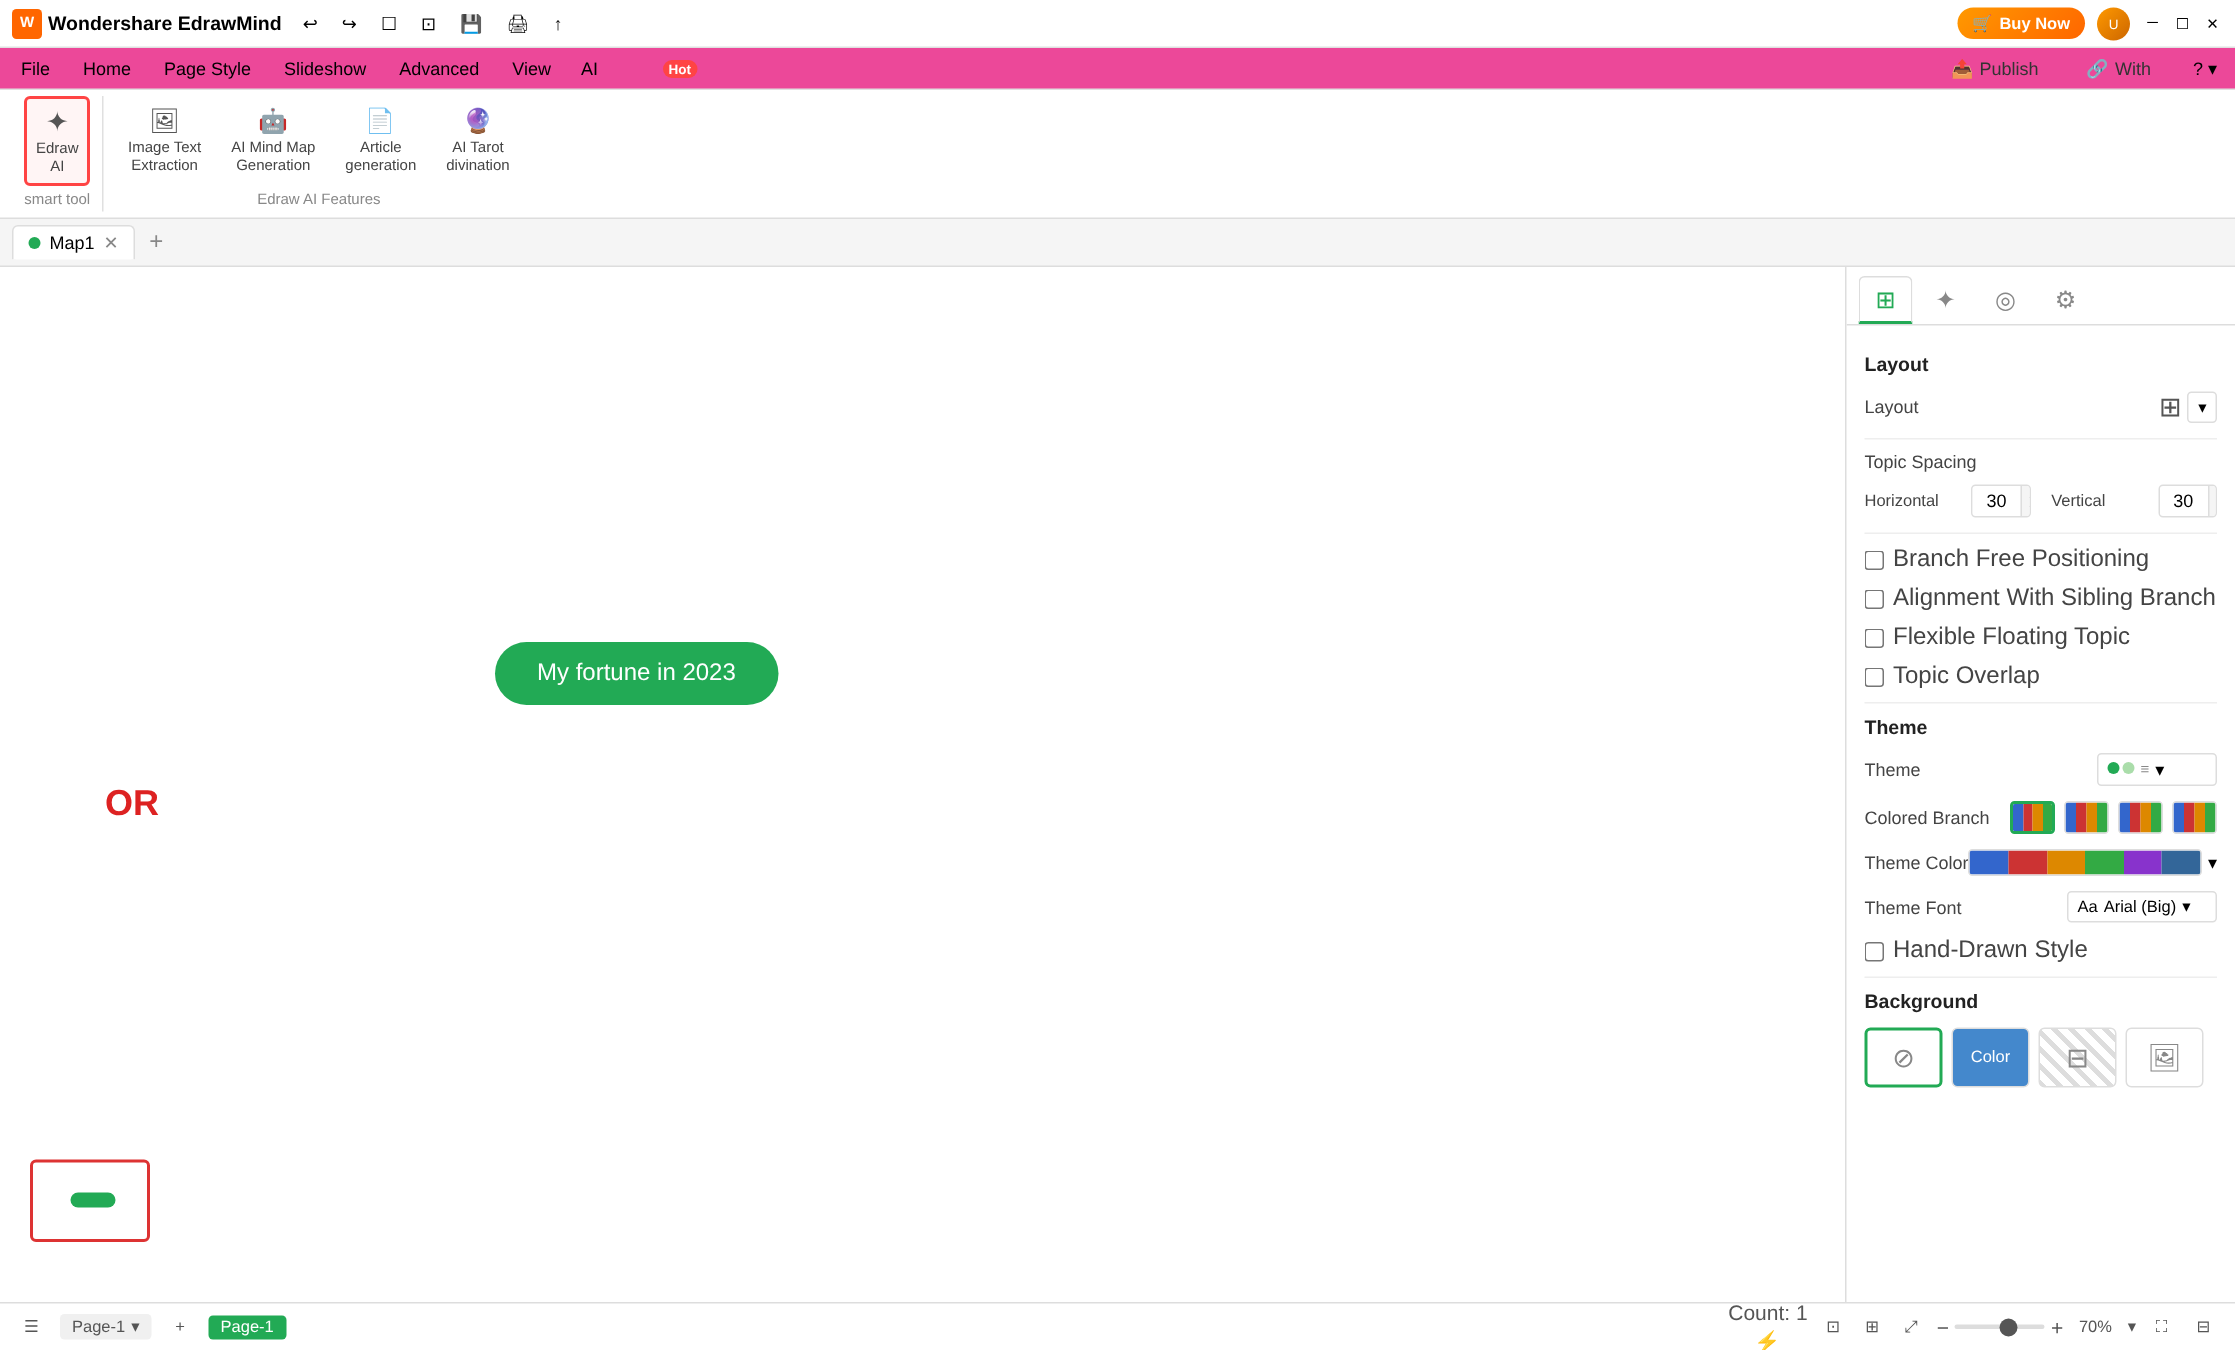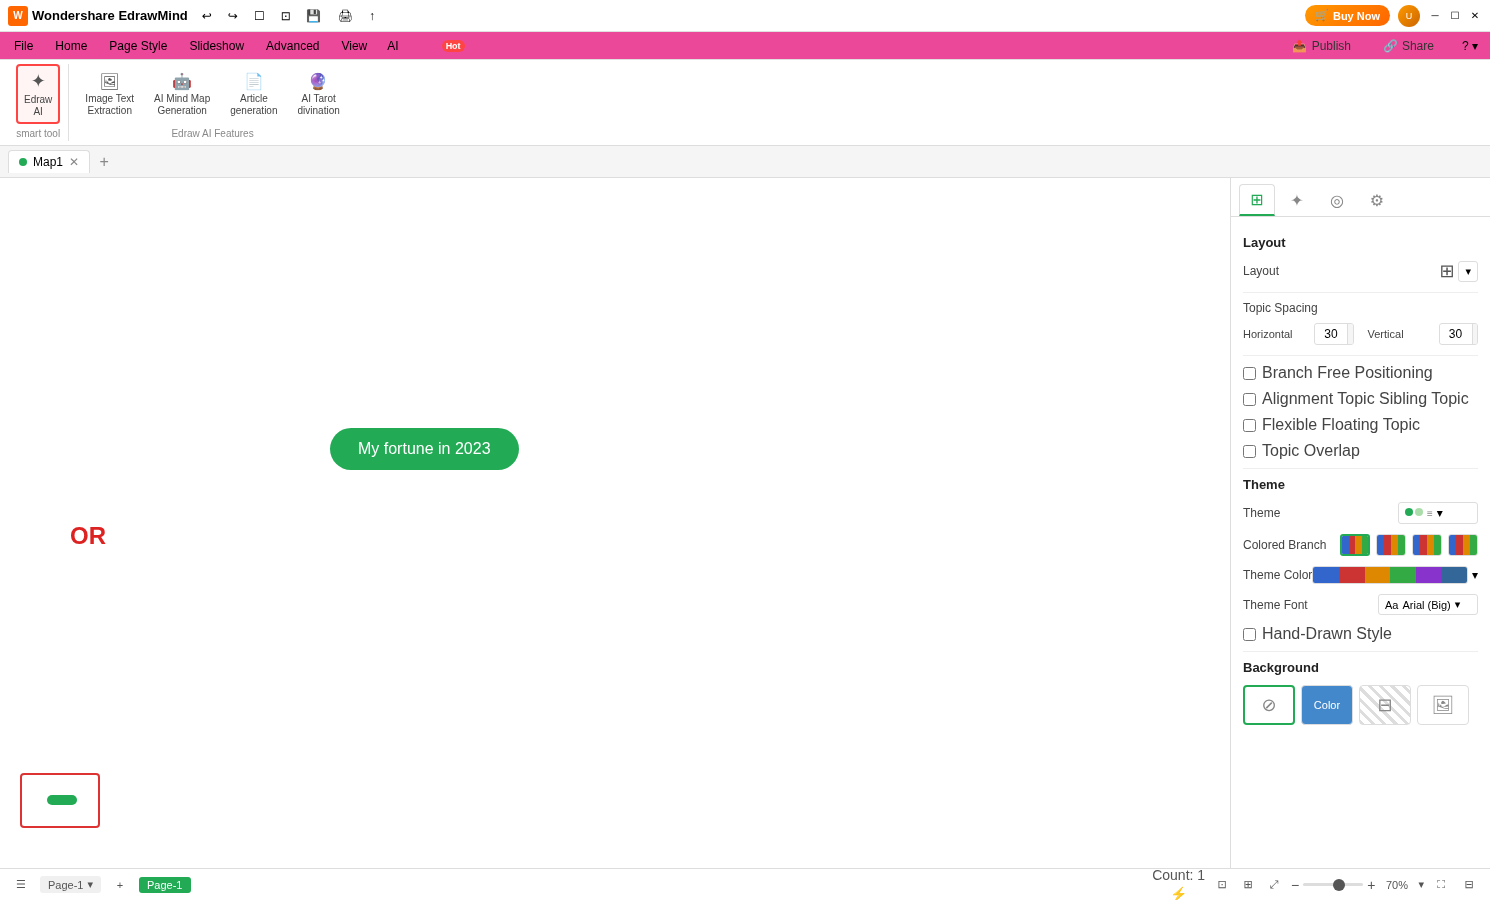--- a/index.html
+++ b/index.html
@@ -429,21 +429,21 @@
     <span>AI</span>
     <span class="hot-badge">Hot</span>
   </div>
   <div class="menu-right">
     <div class="publish-btn">
       <span>📤</span>
       <span>Publish</span>
     </div>
     <div class="share-btn">
       <span>🔗</span>
-      <span>Share</span>
+      <span>With</span>
     </div>
     <div class="help-btn">? ▾</div>
   </div>
 </div>
 
 <div class="toolbar">
   <div class="toolbar-group">
     <div class="toolbar-group-items">
       <div class="tool-btn active">
         <div class="tool-btn-icon">✦</div>
@@ -542,21 +542,21 @@
       </div>
 
       <div class="divider"></div>
 
       <div class="checkbox-row">
         <input type="checkbox" style="">
         <span class="checkbox-label">Branch Free Positioning</span>
       </div>
       <div class="checkbox-row">
         <input type="checkbox" style="">
-        <span class="checkbox-label">Alignment Topic Sibling Topic</span>
+        <span class="checkbox-label">Alignment With Sibling Branch</span>
       </div>
       <div class="checkbox-row">
         <input type="checkbox" style="">
         <span class="checkbox-label">Flexible Floating Topic</span>
       </div>
       <div class="checkbox-row">
         <input type="checkbox" style="">
         <span class="checkbox-label">Topic Overlap</span>
       </div>
 

